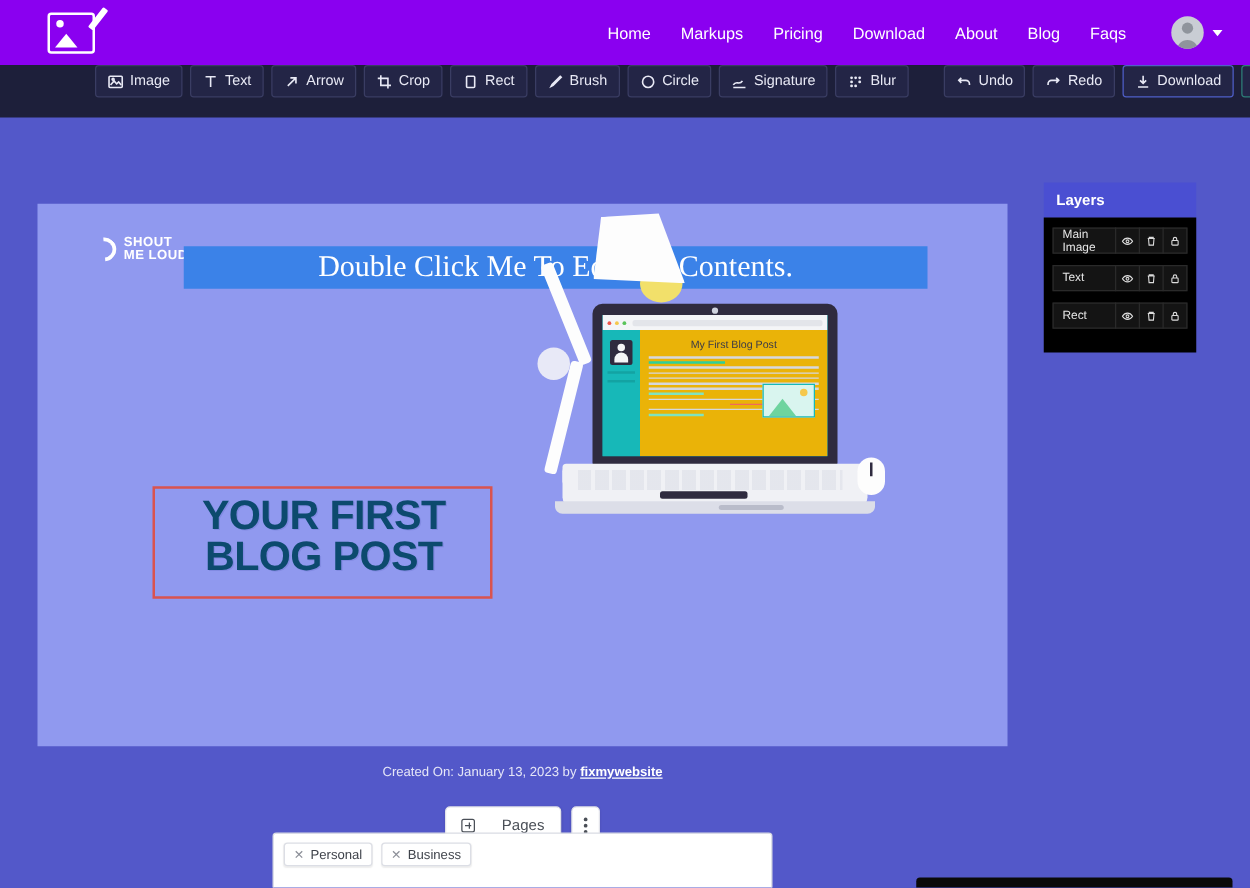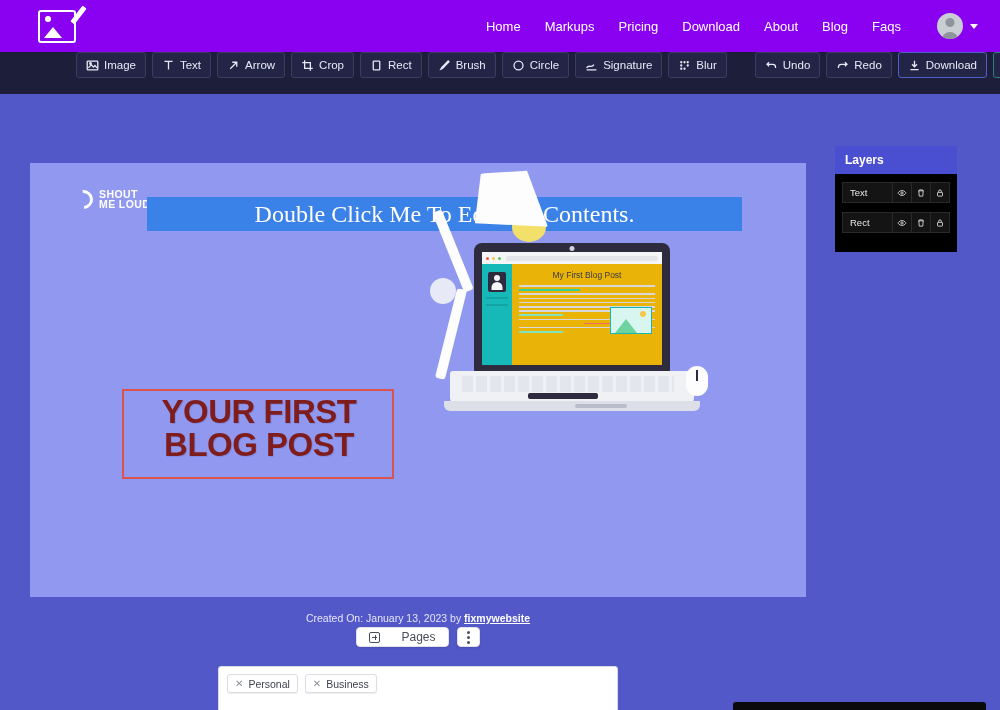--- a/index.html
+++ b/index.html
@@ -102,21 +102,21 @@
   }
   
   .rect-sel {
     position: absolute; left: 92px; top: 226px;
     width: 272px; height: 90px;
     border: 2px solid #d9534f;
   }
   .headline {
     position: absolute; left: 104px; top: 233px;
     width: 250px;
-    color: #7f1d1d; font-size: 33px; font-weight: bold; line-height: 0.99;
+    color: #0c4a6e; font-size: 33px; font-weight: bold; line-height: 0.99;
     letter-spacing: -.5px; text-align: center;
     text-shadow: 1px 1px 0 rgba(110,120,210,.45);
   }
   
   .watermark {
     position: absolute; left: 245px; top: 273px;
     opacity: .22; display: flex; flex-direction: column; align-items: center;
   }
   .wm-row { display: flex; align-items: center; gap: 6px; }
   .wm-badge {
@@ -260,23 +260,24 @@
     position: absolute; left: 0; top: 518px; width: 836px; text-align: center;
     color: #e5e6f7; font-size: 10.5px;
   }
   .created a { color: #fff; font-weight: bold; text-decoration: underline; }
   .pagerow {
     position: absolute; left: 0; top: 533px; width: 836px;
     display: flex; justify-content: center; gap: 8px;
   }
   .pg-btn {
     background: #fff; border: 1px solid #e2e3ea; border-radius: 4px;
-    height: 20px; padding: 0 12px; display: flex; align-items: center; gap: 21px;
+    height: 30px; padding: 0 12px; display: flex; align-items: center; gap: 21px;
     font-size: 12px; color: #4a4f57; cursor: pointer;
     box-shadow: 0 1px 2px rgba(0,0,0,.12);
+    margin-top: 18px;
   }
   .pg-btn.kebab { padding: 0 9px; }
   .kebab-dots { display: flex; flex-direction: column; gap: 2px; }
   .kebab-dots i { width: 3px; height: 3px; border-radius: 50%; background: #4a4f57; display: block; }
   .plusbox {
     width: 11px; height: 11px; border: 1.3px solid #4a4f57; border-radius: 2px;
     position: relative;
   }
   .plusbox::before, .plusbox::after {
     content: ""; position: absolute; background: #4a4f57;
@@ -513,20 +514,40 @@
       <span class="laptop-foot"></span>
       <span class="laptop-notch"></span>
       <span class="mouse"></span>
     </div>
   </div>
 
   <div class="layers">
     <div class="layers-head">Layers</div>
     <div class="layers-body">
 
+      <div class="layer-row">
+        <span class="layer-name">Main Image</span>
+        <span class="lic">
+            <svg viewBox="0 0 16 16">
+              <path d="M1.5 8s2.5-4 6.5-4 6.5 4 6.5 4-2.5 4-6.5 4-6.5-4-6.5-4z"></path>
+              <circle cx="8" cy="8" r="1.8"></circle>
+            </svg>
+          </span>
+        <span class="lic">
+            <svg viewBox="0 0 16 16">
+              <path d="M3.5 4.5h9M5.5 4.5V3h5v1.5M4.5 4.5l.7 8.5h5.6l.7-8.5"></path>
+            </svg>
+          </span>
+        <span class="lic">
+            <svg viewBox="0 0 16 16">
+              <rect x="4" y="7" width="8" height="6" rx="1"></rect>
+              <path d="M5.8 7V5.2a2.2 2.2 0 014.4 0V7"></path>
+            </svg>
+          </span>
+      </div>
 
       <div class="layer-row">
         <span class="layer-name">Text</span>
         <span class="lic">
             <svg viewBox="0 0 16 16">
               <path d="M1.5 8s2.5-4 6.5-4 6.5 4 6.5 4-2.5 4-6.5 4-6.5-4-6.5-4z"></path>
               <circle cx="8" cy="8" r="1.8"></circle>
             </svg>
           </span>
         <span class="lic">

